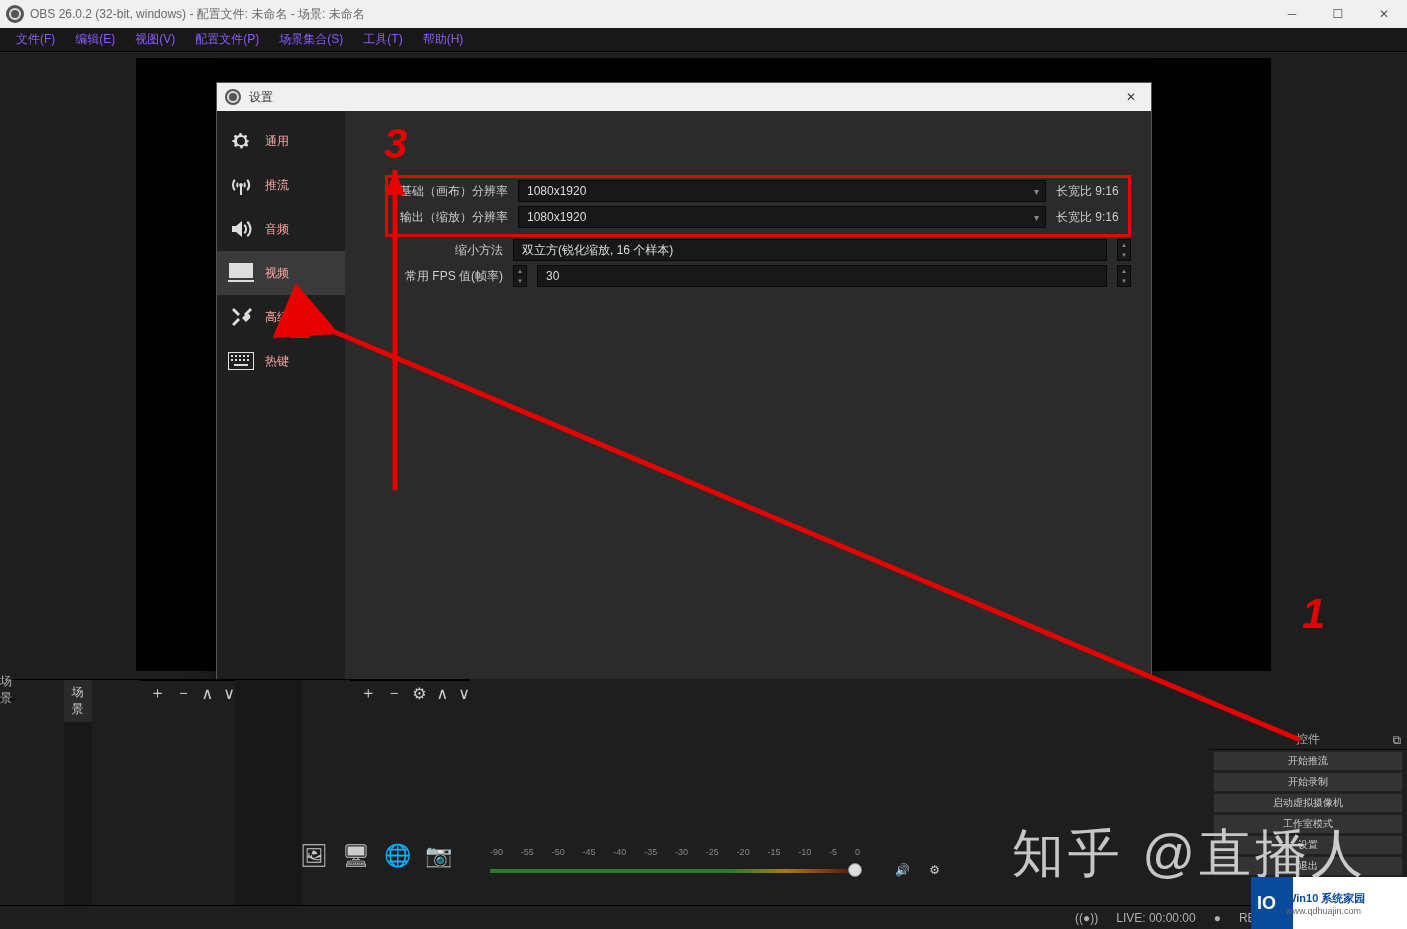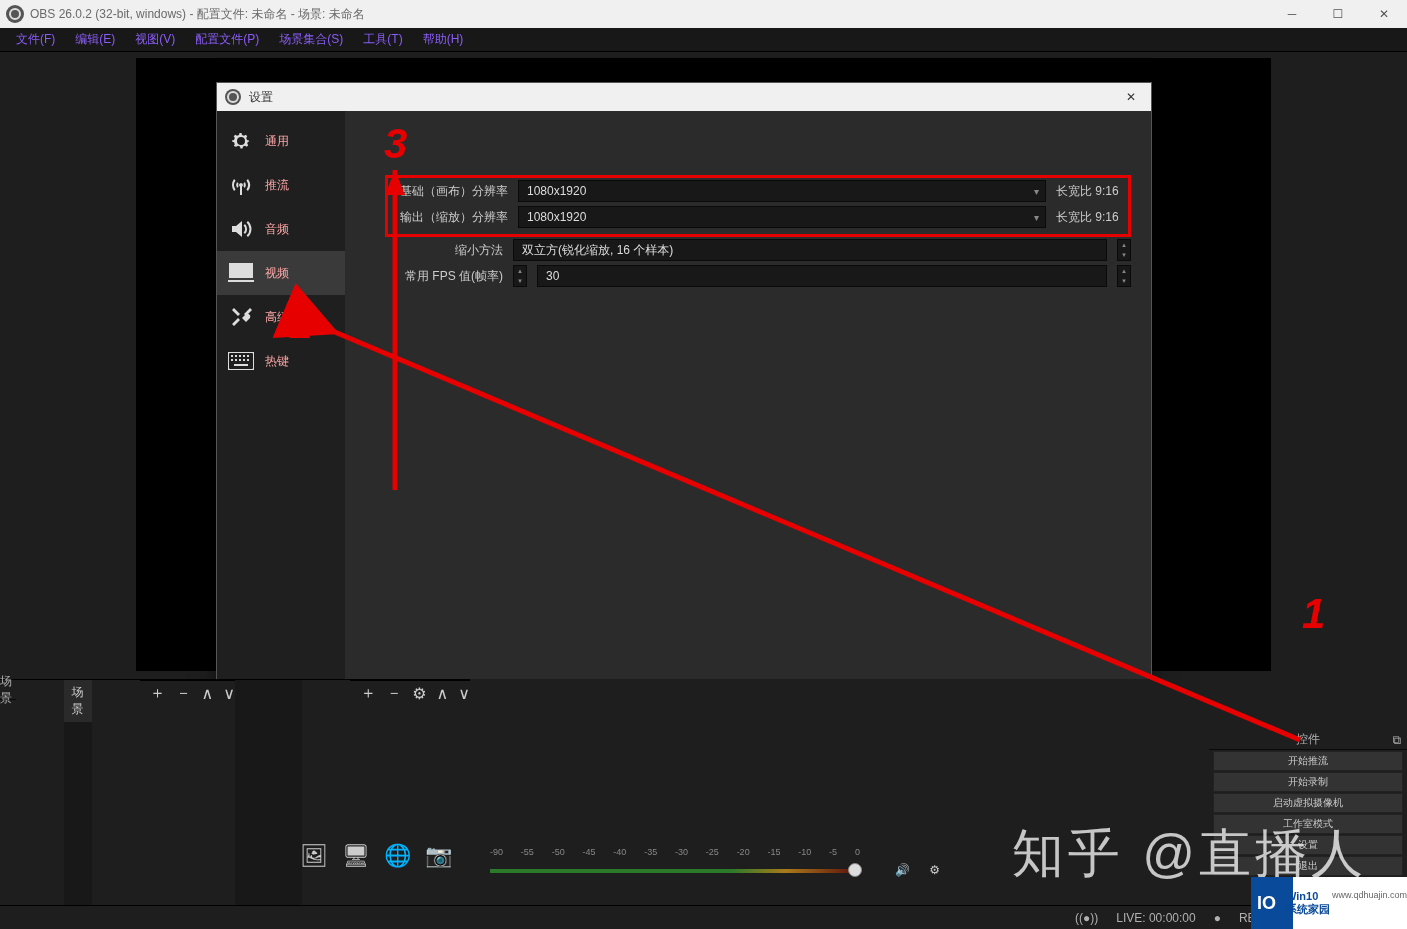--- a/index.html
+++ b/index.html
@@ -318,17 +318,17 @@
   <line x1="395" y1="170" x2="395" y2="490" stroke="#e60000" stroke-width="5"></line>
   <path d="M395 170 L385 195 L405 195 Z" fill="#e60000"></path>
 </svg>
 <div class="big-num" style="left:384px;top:120px;">3</div>
 <div class="big-num" style="left:290px;top:300px;">2</div>
 <div class="big-num" style="left:1302px;top:590px;">1</div>
 
 <div class="watermark">知乎 @直播人</div>
 <div class="wm-logo">
   <span style="color:#fff;font-weight:700;font-size:18px;padding:0 6px;">IO</span>
-  <span style="display:flex;flex-direction:row;padding-left:4px;color:#0a4a9a;">
+  <span style="display:flex;flex-direction:column;padding-left:4px;color:#0a4a9a;">
     <span style="font-weight:700;">Win10 系统家园</span>
     <span style="font-size:9px;color:#666;">www.qdhuajin.com</span>
   </span>
 </div>
 
 </body></html>

